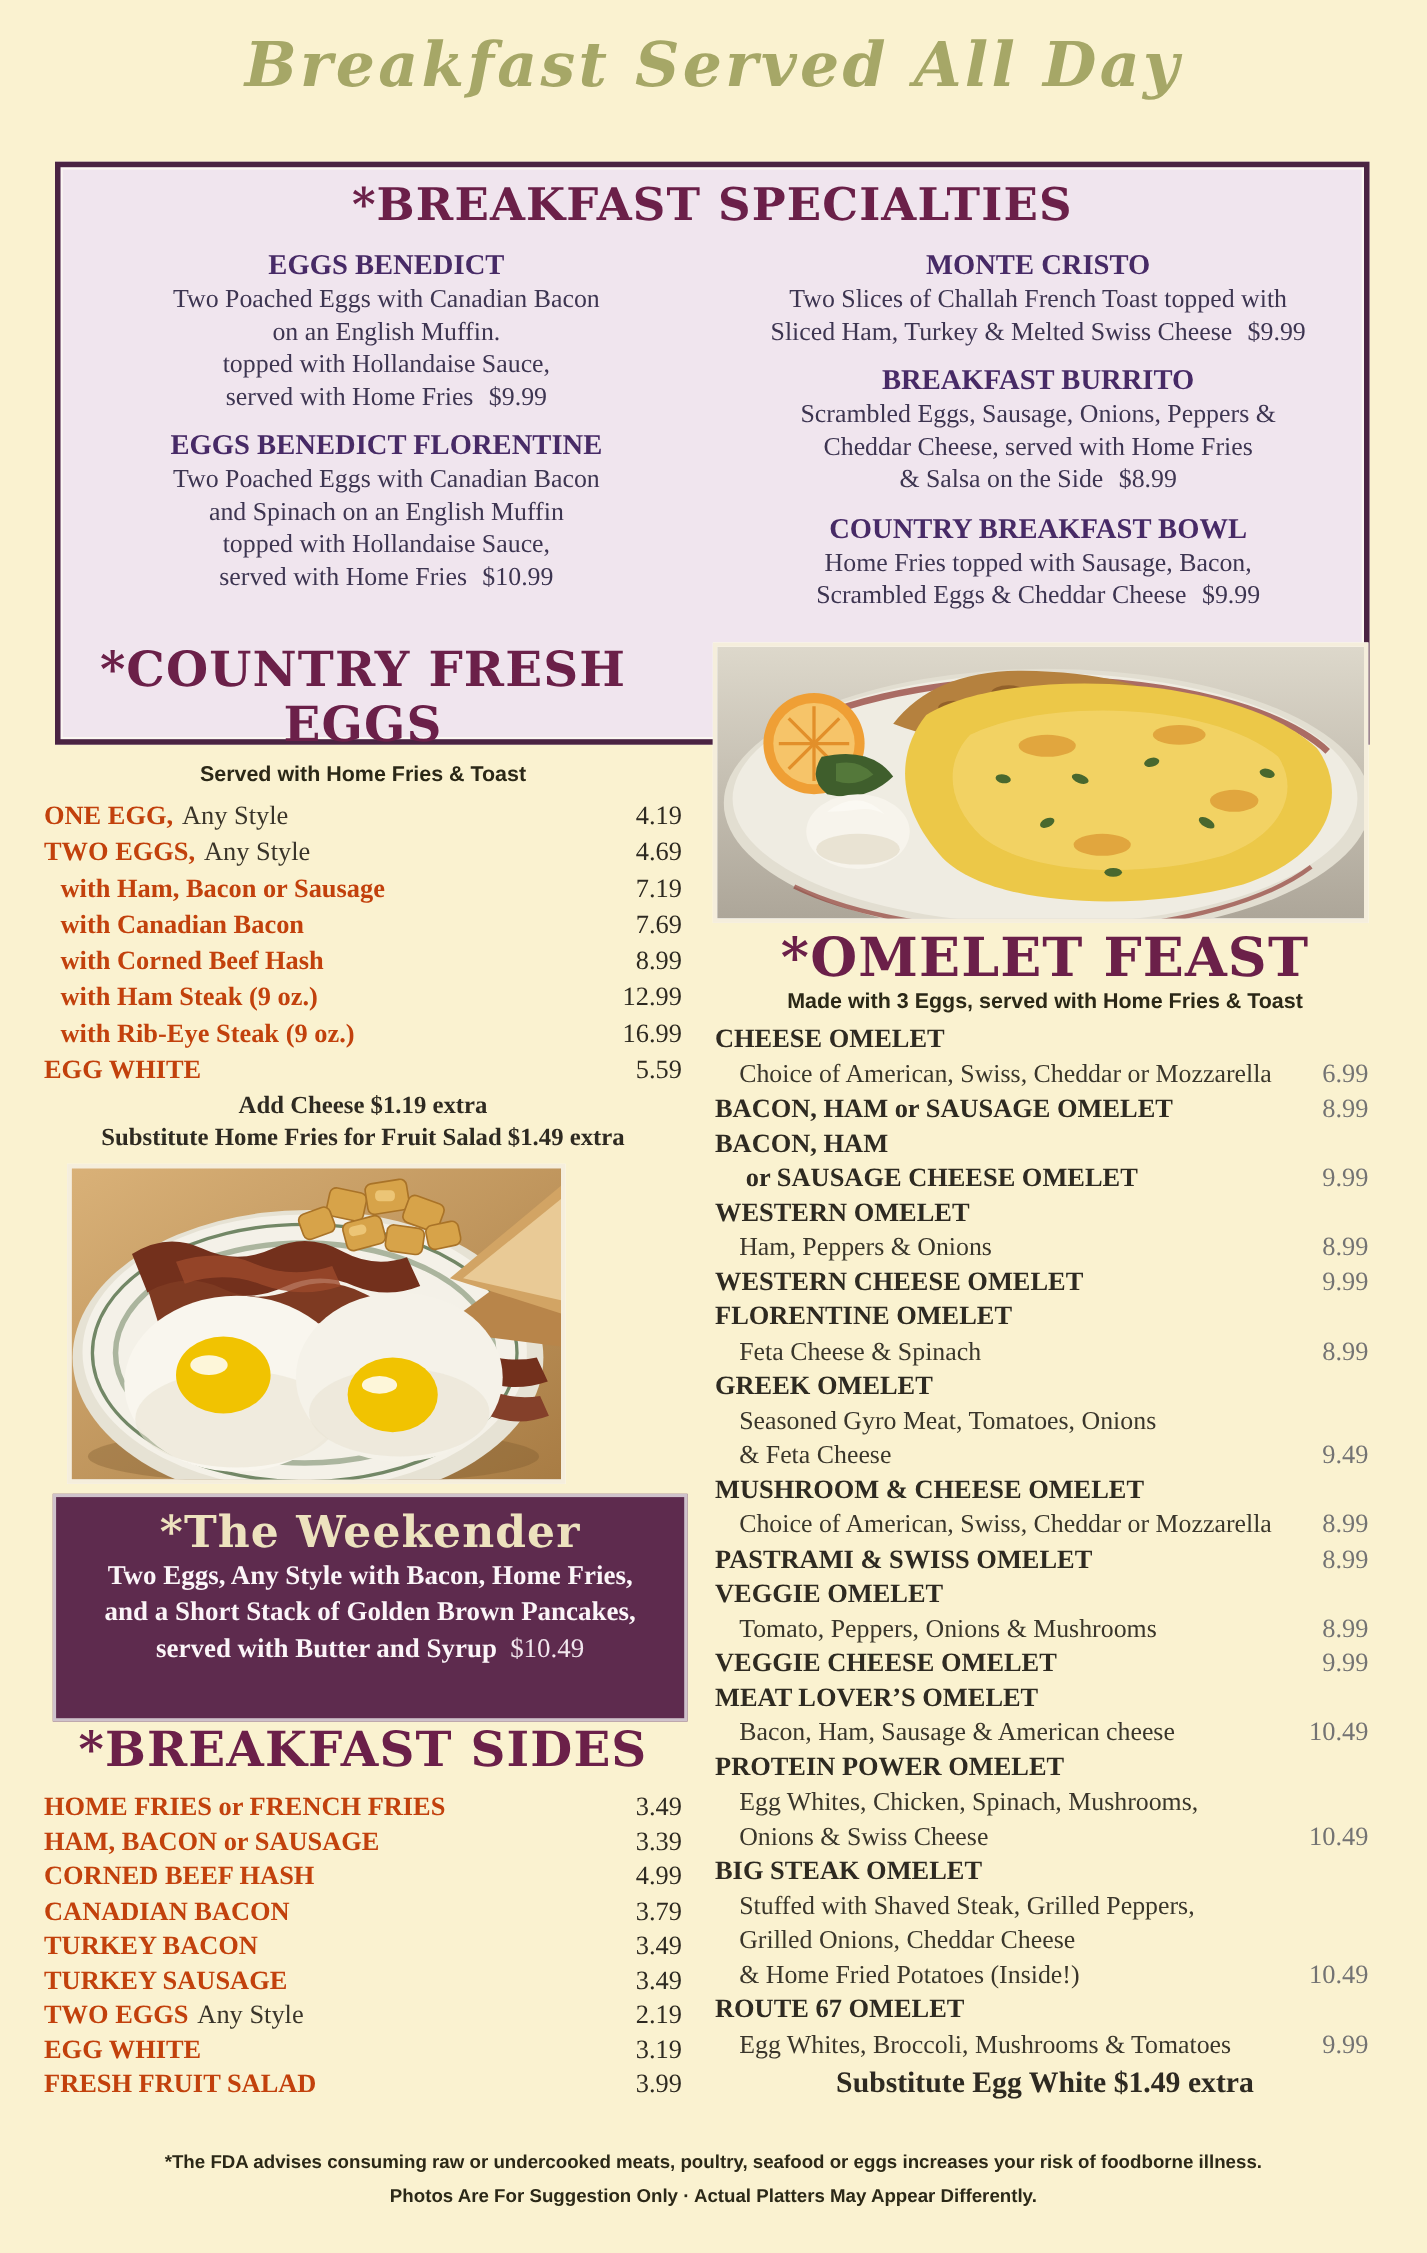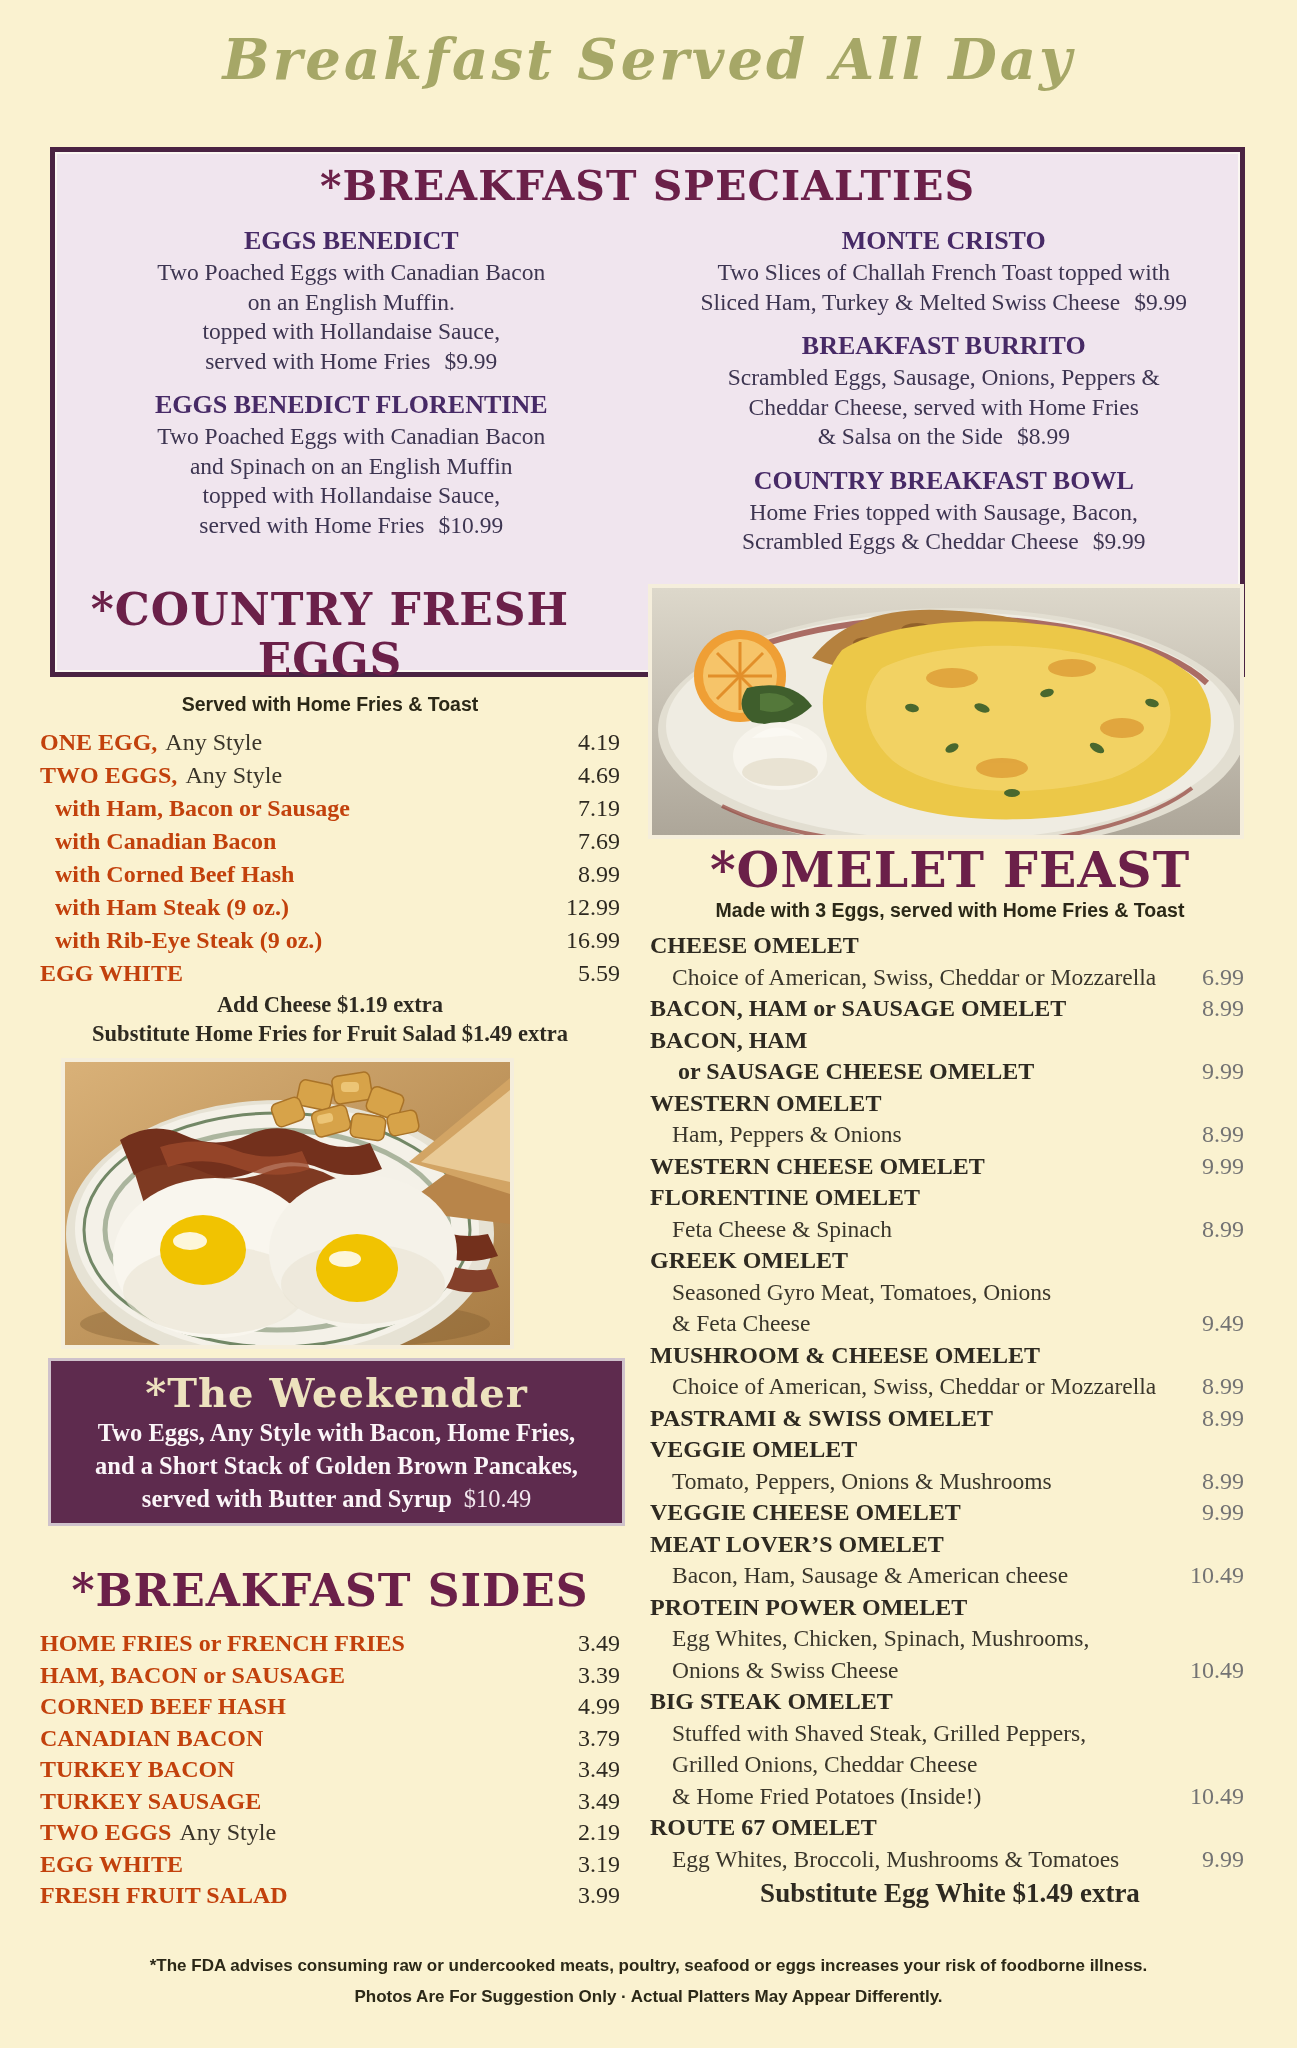--- a/index.html
+++ b/index.html
@@ -30,21 +30,21 @@
   .row .nm b{font-weight:bold;color:#c2410c;}
   .row .rg{font-weight:normal;margin-left:8px;color:#3a352a;text-align:right;}
   .row .pr{font-weight:normal;color:#2e2a21;}
   .row.sub{padding-left:15px;}
   .note{text-align:center;font-weight:bold;font-size:22.5px;line-height:29px;color:#2e2a21;}
   
   .photo{position:absolute;border:4px solid #f5eedc;line-height:0;background:#fff;}
   .photo-left{left:61px;top:1058px;}
   .photo-right{left:648px;top:584px;}
   
-  .weekender{position:absolute;left:48px;top:1358px;width:577px;height:168px;box-sizing:border-box;
+  .weekender{position:absolute;left:48px;top:1358px;width:577px;height:207px;box-sizing:border-box;
         background:#5e2b4e;border:3px solid #cfc2cb;text-align:center;}
   .wk-title{margin-top:8px;font-family:"DejaVu Serif",serif;font-size:40px;font-weight:bold;
         color:#ede2be;letter-spacing:1px;}
   .wk-line{font-size:24.5px;line-height:33px;color:#fbf5f8;font-weight:bold;}
   .wk-price{margin-left:12px;font-weight:normal;color:#f2e7ee;}
   
   .sides-col{position:absolute;left:40px;top:1566px;width:580px;}
   .sides-col .menu-list{margin-top:12px;}
   .sides-col .row{line-height:31.5px;}
   

